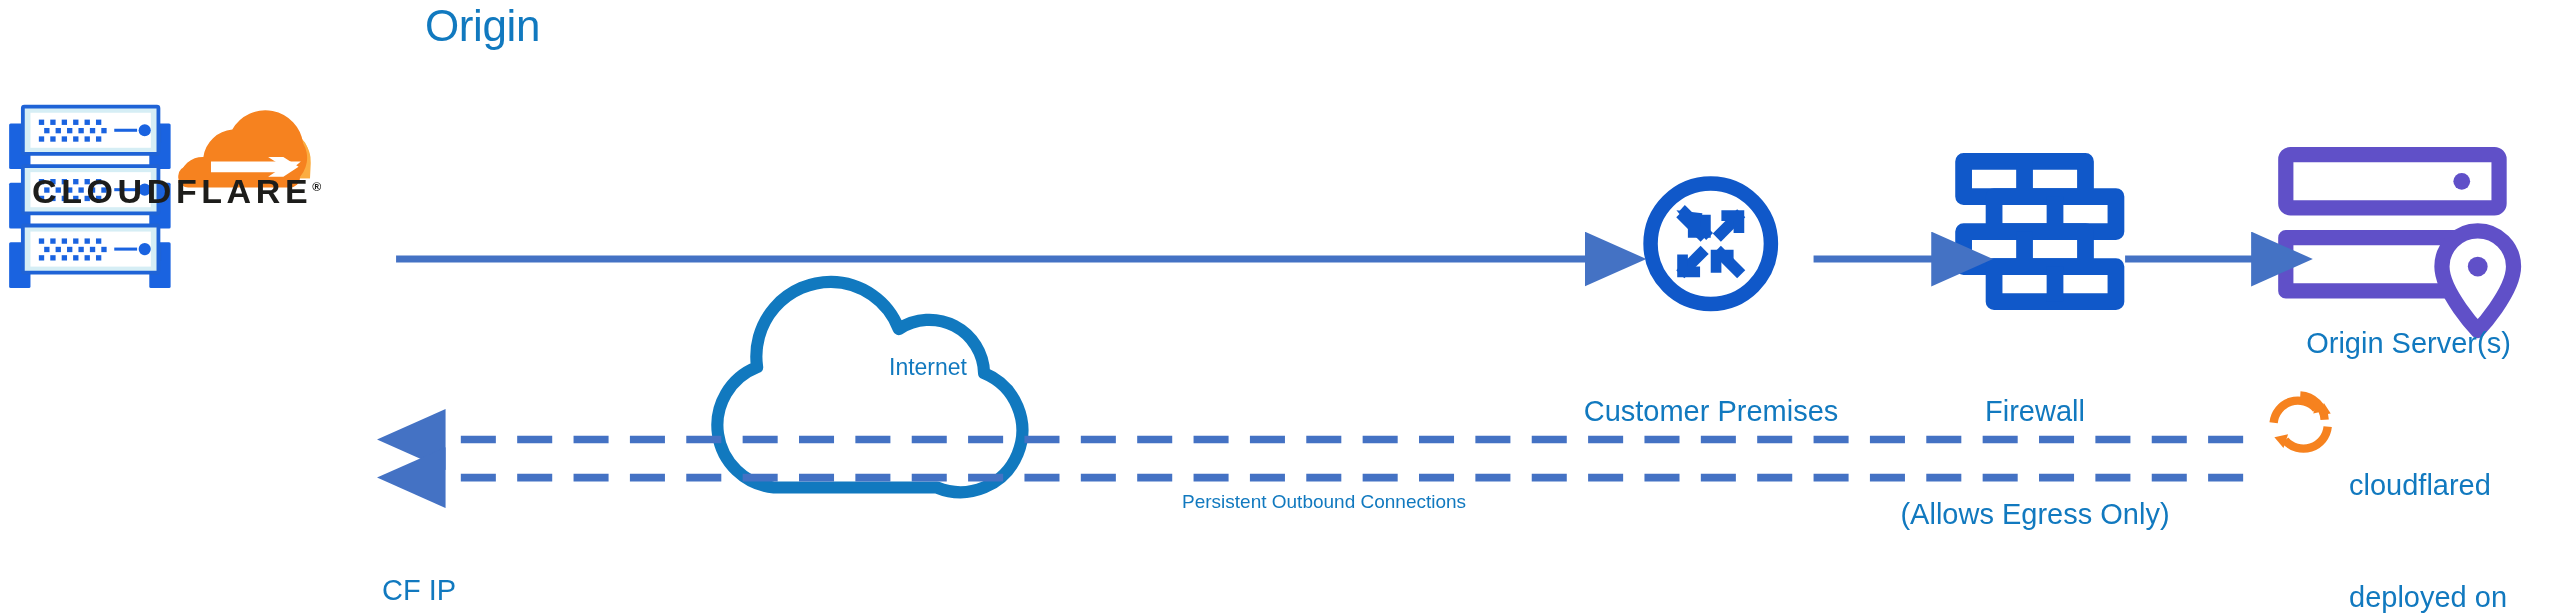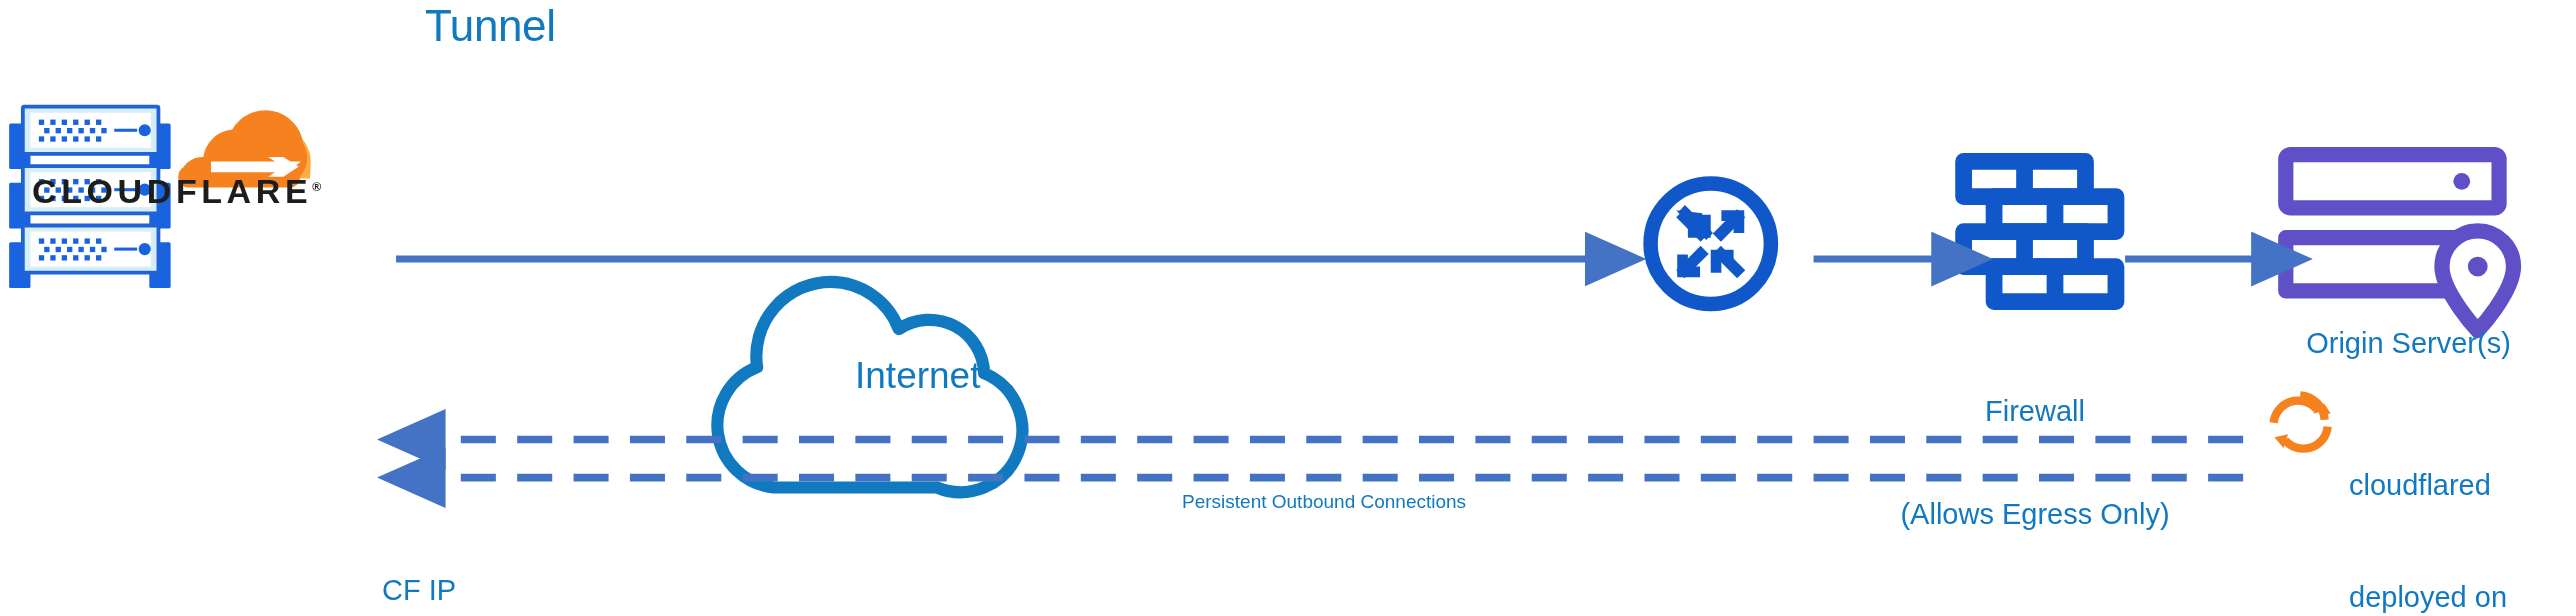--- a/index.html
+++ b/index.html
@@ -25,42 +25,42 @@
     line-height: 1.18;
   }
   #title {
     left: 425px;
     top: 0px;
     font-size: 44px;
     color: #1179bf;
     letter-spacing: -0.4px;
   }
   #req-label   { left: 422px;  top: 212px; font-size: 29px; }
-  #internet-label { left: 855px; top: 354px; font-size: 37px; }
+  #internet-label { left: 889px; top: 354px; font-size: 23px; }
   #cpe-label   { left: 1551px; top: 326px; font-size: 29px; text-align: center; width: 320px; }
   #fw-label    { left: 1875px; top: 326px; font-size: 29px; text-align: center; width: 320px; }
   #origin-label{ left: 2241px; top: 326px; font-size: 29px; text-align: center; width: 335px; }
   #cfd-label   { left: 2349px; top: 393px; font-size: 29px; line-height: 1.28; }
   #cfip-label  { left: 382px;  top: 499px; font-size: 29px; line-height: 1.26; }
   #poc-label   { left: 1182px; top: 491px; font-size: 19px; }
 
   .svg-layer {
     position: absolute;
     left: 0; top: 0;
     width: 2576px;
     height: 617px;
     pointer-events: none;
   }
 </style>
 </head>
 <body>
 
 <div id="stage">
 
-  <div class="abs lbl" id="title">Tunnel</div>
+  <div class="abs lbl" id="title">Origin</div>
 
   <svg class="svg-layer" viewBox="0 0 3382 810">
     <defs>
       <marker id="arrowR" markerWidth="10" markerHeight="10" refX="0.5" refY="4" orient="auto" markerUnits="strokeWidth">
         <path d="M0,0 L9,4 L0,8 z" fill="#4472c4"></path>
       </marker>
       <marker id="arrowL" markerWidth="10" markerHeight="10" refX="0.5" refY="4" orient="auto" markerUnits="strokeWidth">
         <path d="M0,0 L9,4 L0,8 z" fill="#4472c4"></path>
       </marker>
     </defs>
@@ -261,20 +261,21 @@
   </svg>
 
   <div class="abs" id="wordmark" style="left:32px; top:172px; font-size:34px; font-weight:bold; letter-spacing:4.6px; color:#1d1d1b; font-family:'Liberation Sans', sans-serif;">
     <span>CLOUDFLARE</span><sup style="font-size:12.2px; vertical-align:super;">®</sup>
   </div>
 
 
   <div class="abs lbl" id="internet-label">Internet</div>
 
   <div class="abs lbl" id="cpe-label">
+    <div>Customer Premises</div>
   </div>
 
   <div class="abs lbl" id="origin-label">Origin Server(s)</div>
 
   <div class="abs lbl" id="fw-label">
     <div>Firewall</div>
     <div>(Allows Egress Only)</div>
   </div>
 
   <div class="abs lbl" id="cfd-label">

